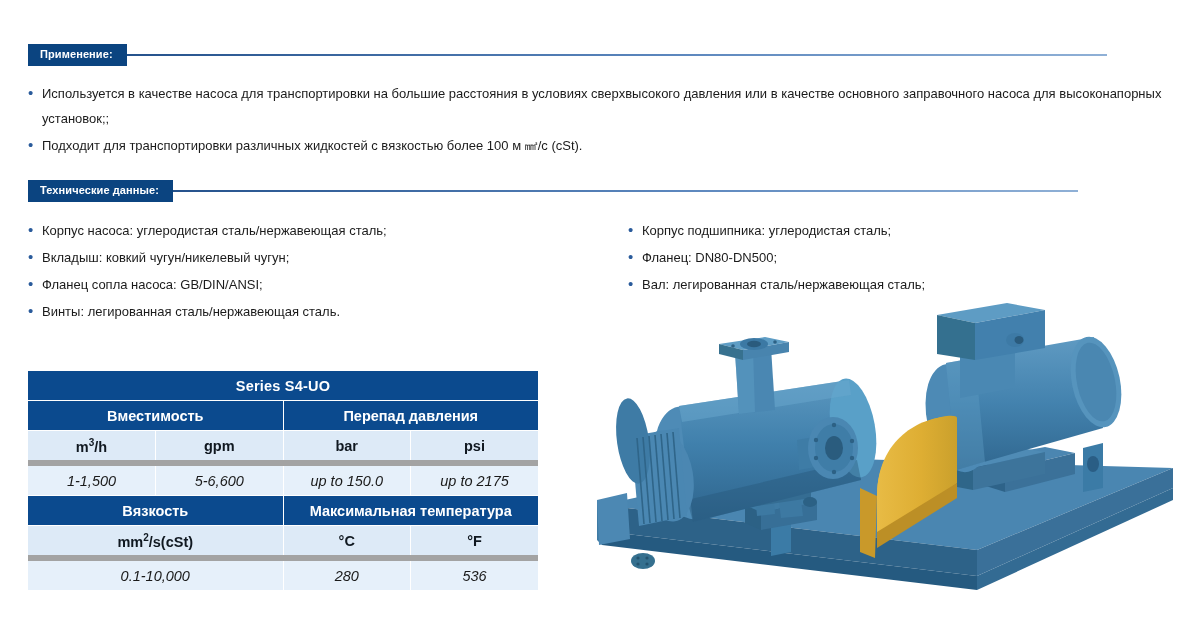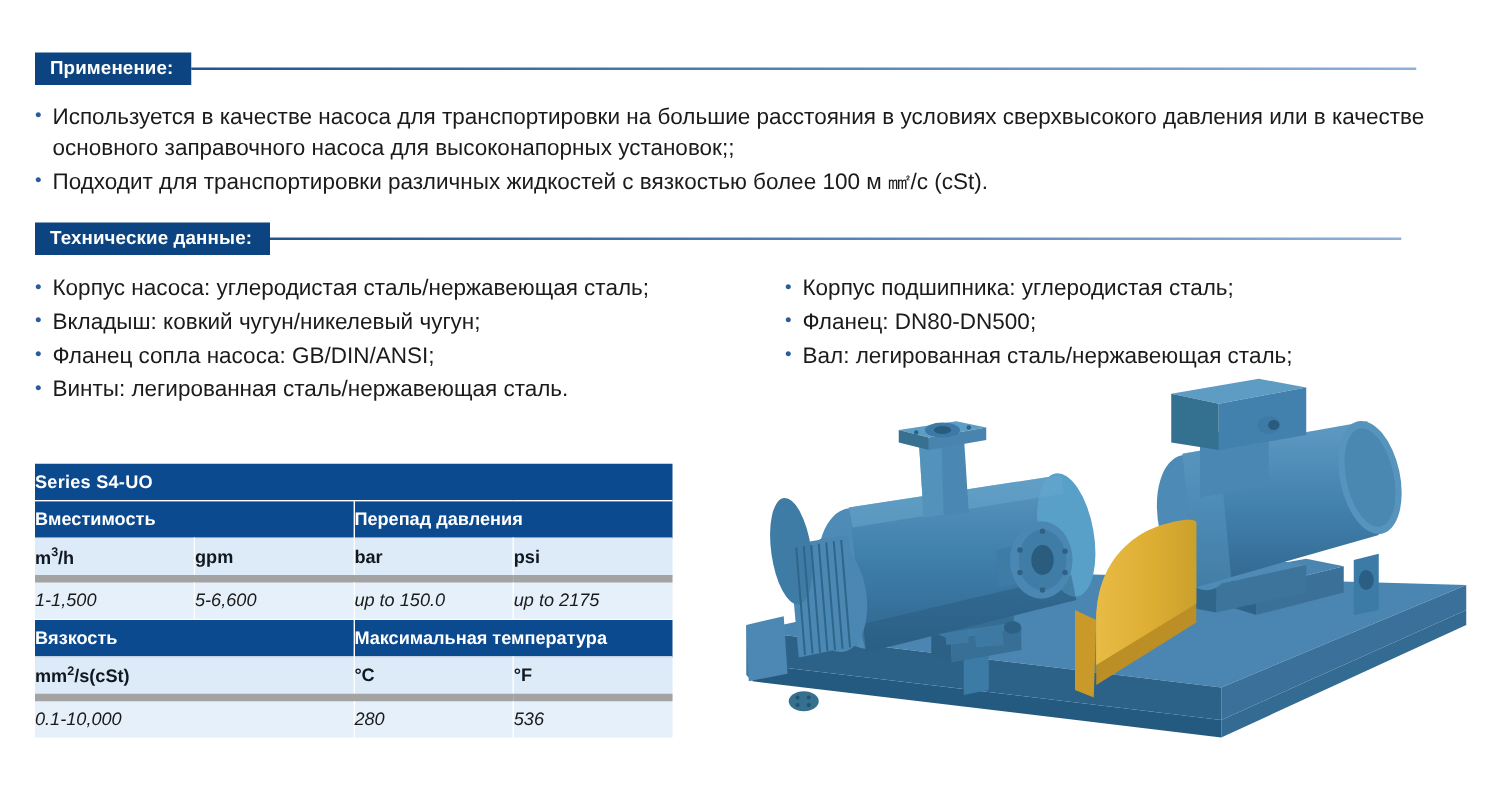--- a/index.html
+++ b/index.html
@@ -14,42 +14,42 @@
 
   
   .section{position:absolute;left:28px;}
   .sec-head{
     display:flex;align-items:center;
     height:30px;
   }
   .sec-badge{
     background:#0b4480;
     color:#ffffff;
-    font-size:15px;
+    font-size:11px;
     font-weight:bold;
     padding:5px 14px 6px 12px;
     line-height:1;
     white-space:nowrap;
     letter-spacing:.1px;
   }
   .sec-rule{
     flex:0 0 auto;
     height:2px;
     background:linear-gradient(90deg,#25528c 0%,#5b86bd 55%,#8fb0d6 100%);
   }
 
   
   ul.blist{
     list-style:none;
     margin:0;padding:0;
   }
   ul.blist li{
     position:relative;
     padding-left:14px;
-    font-size:18px;
+    font-size:13px;
     line-height:25px;
     color:#1b1b1b;
     margin-bottom:2px;
   }
   ul.blist li::before{
     content:"\2022";
     position:absolute;left:0;top:-1px;
     color:#2a5b9b;
     font-size:15px;
   }
@@ -57,20 +57,21 @@
   
   table.spec{
     position:absolute;
     left:28px;top:371px;
     width:510px;
     border-collapse:collapse;
     table-layout:fixed;
   }
   table.spec td,table.spec th{
     padding:0;
+    text-align:center;
     height:29px;
     vertical-align:middle;
     font-size:14.5px;
   }
   .t-title{
     background:#0b4a8e;color:#fff;font-weight:bold;font-size:14.5px;
     letter-spacing:.2px;
     height:28px;
     border-bottom:1px solid #ffffff;
   }

